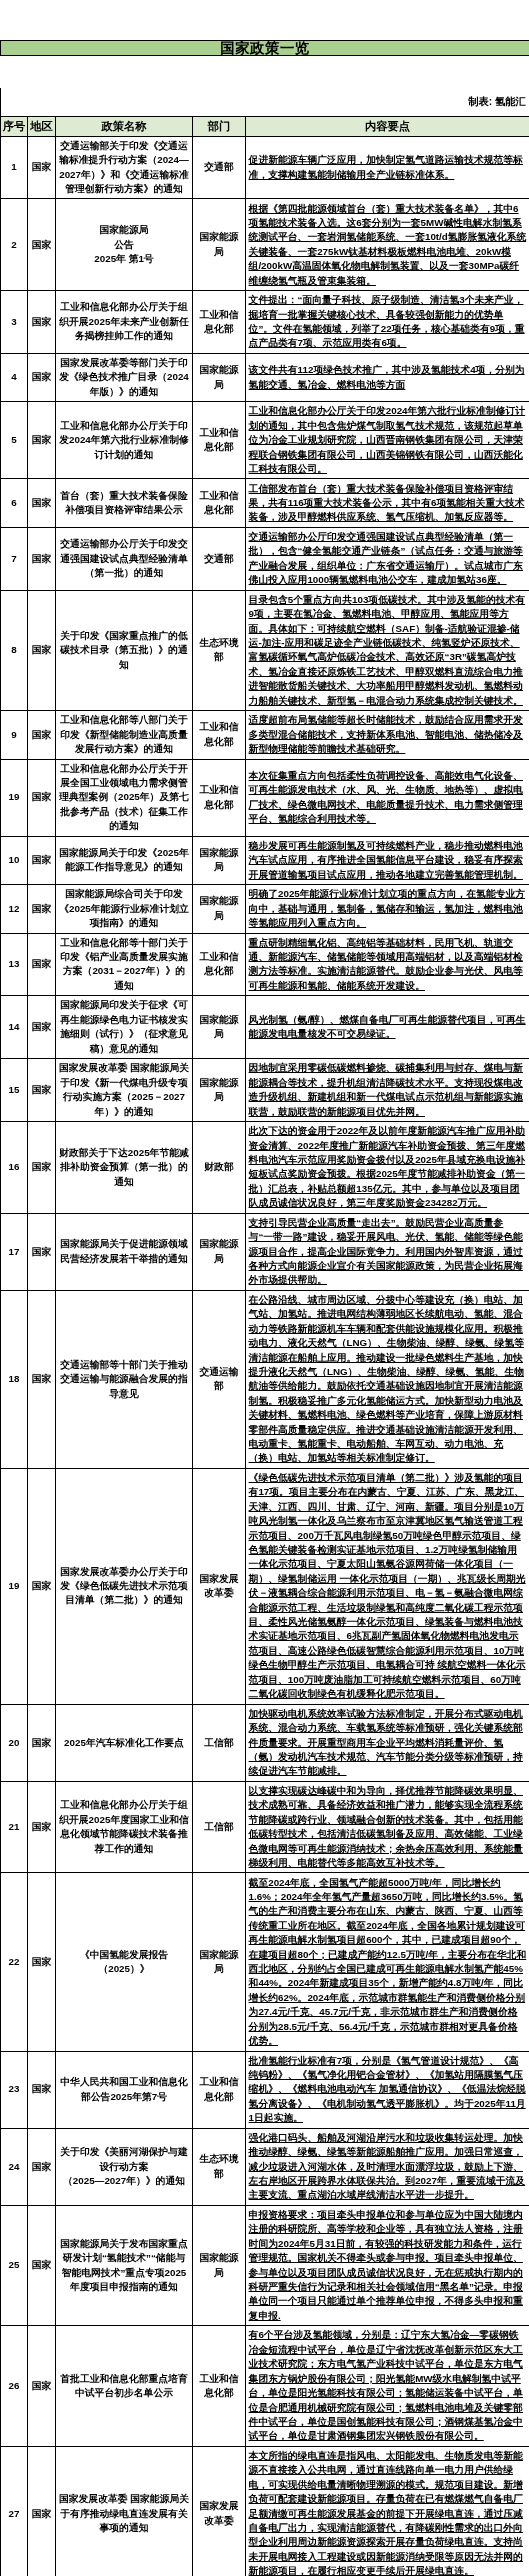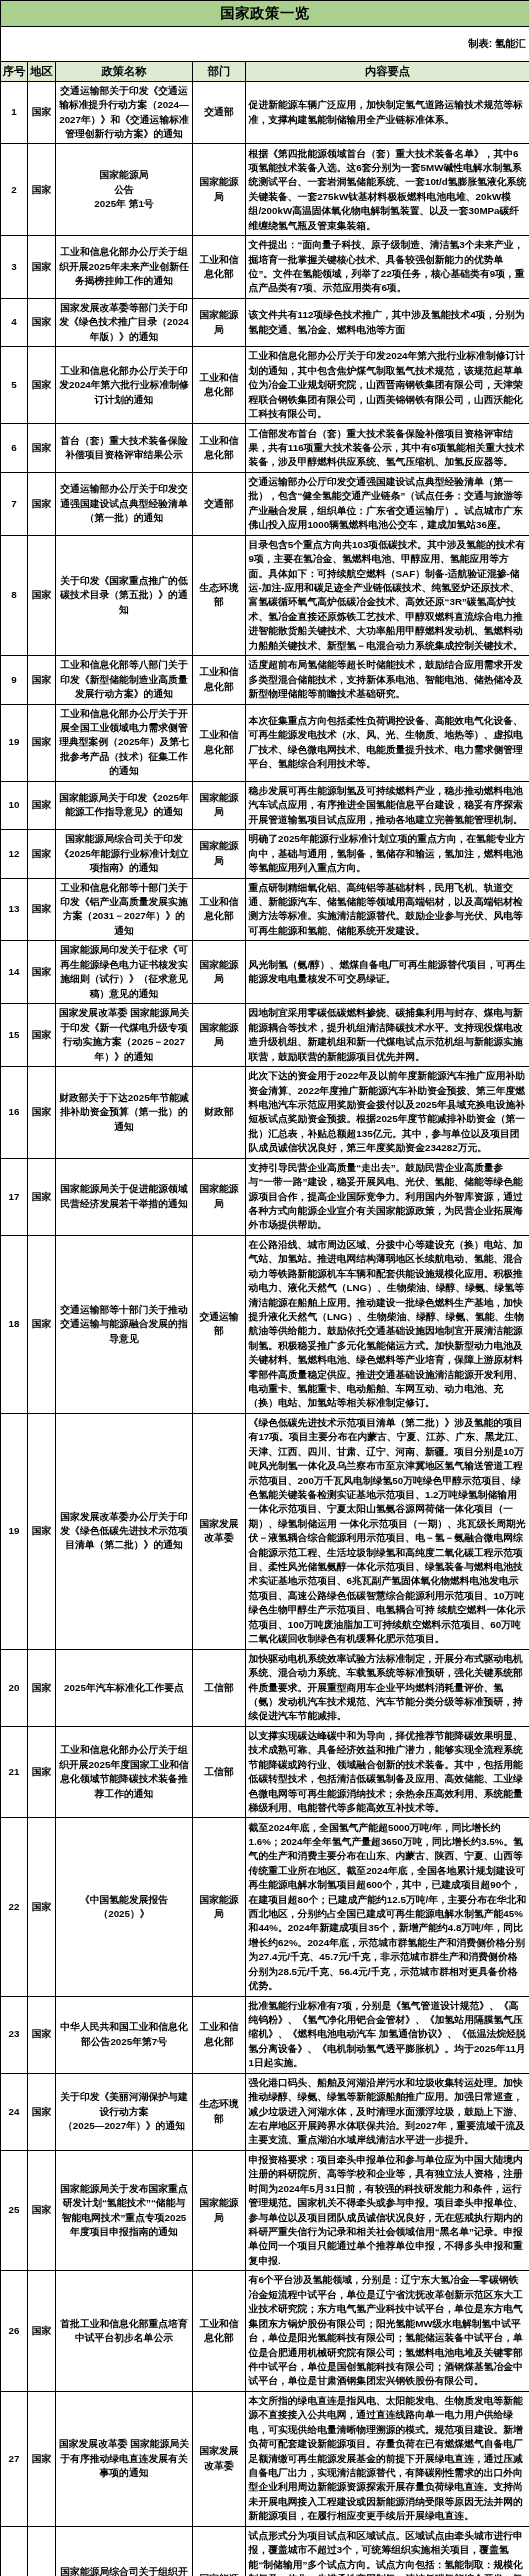--- a/index.html
+++ b/index.html
@@ -11,35 +11,36 @@
   html,body{margin:0;padding:0;background:#ffffff;}
   body{
     width:530px;
     font-family:"Liberation Sans","DejaVu Sans",sans-serif;
     color:var(--text-c);
     font-weight:bold;
   }
   .sheet{width:530px;box-sizing:border-box;}
   .title-bar{
     box-sizing:border-box;
-    height:27px;
+    height:16px;
     background:var(--title-bg);
     border:1px solid var(--border-c);
     display:flex;align-items:center;justify-content:center;
-    font-size:14.4px;letter-spacing:0.5px;
+    font-size:14.4px;letter-spacing:0.5px;margin-top:40px;
   }
   .maker-row{
     box-sizing:border-box;
-    height:34px;
+    height:28px;
     background:#ffffff;
     border-left:1px solid var(--border-c);
     border-right:1px solid var(--border-c);
     display:flex;align-items:center;justify-content:flex-end;
     font-size:10.3px;
     padding-right:3.1px;
+    margin-top:32px;
   }
   table.policy{
     width:530px;
     border-collapse:collapse;
     table-layout:fixed;
   }
   table.policy th, table.policy td{
     border:1px solid var(--border-c);
     box-sizing:border-box;
     vertical-align:middle;
@@ -64,20 +65,21 @@
     font-size:9.8px;
     line-height:14.4px;
     white-space:pre-line;
   }
   td.c-content{
     text-align:left;
     font-size:9.8px;
     line-height:14.4px;
     white-space:pre-line;
     padding:3.1px 4.1px;
+    text-decoration:underline;
   }
   tr.row-fixed td{overflow:hidden;}
 </style>
 </head>
 <body>
 
 <div class="sheet">
   <div class="title-bar">国家政策一览</div>
   <div class="maker-row">制表: 氢能汇</div>
   <table class="policy">

